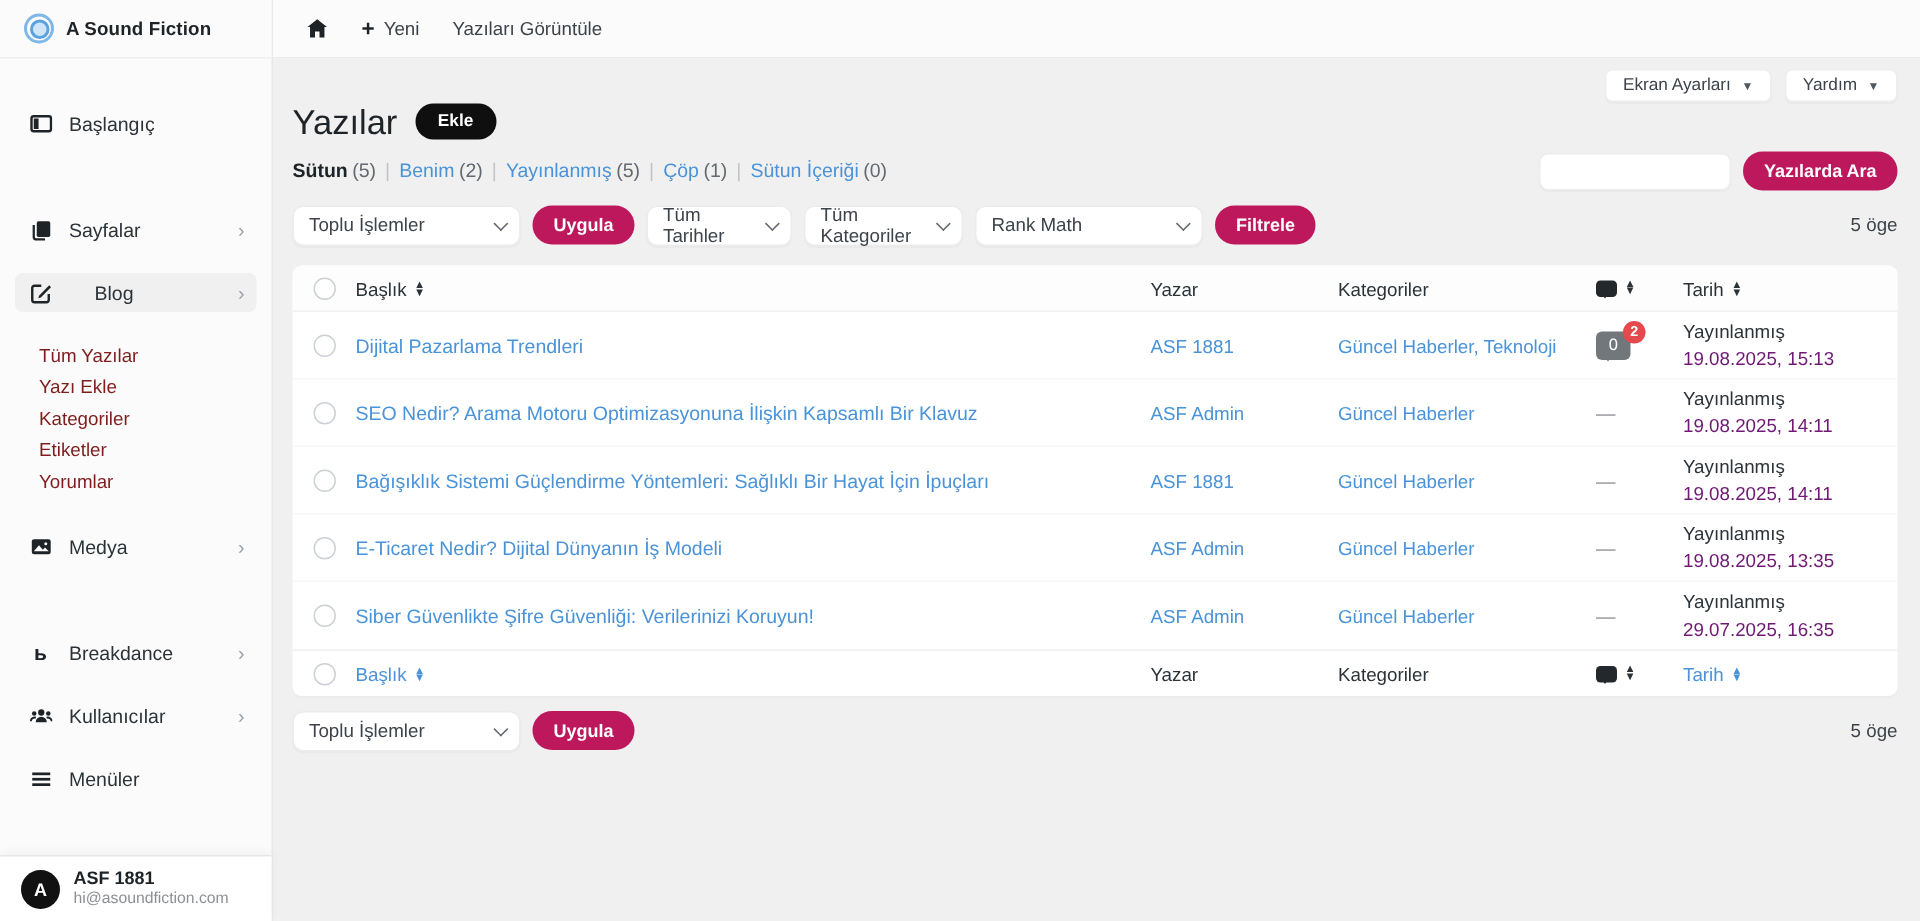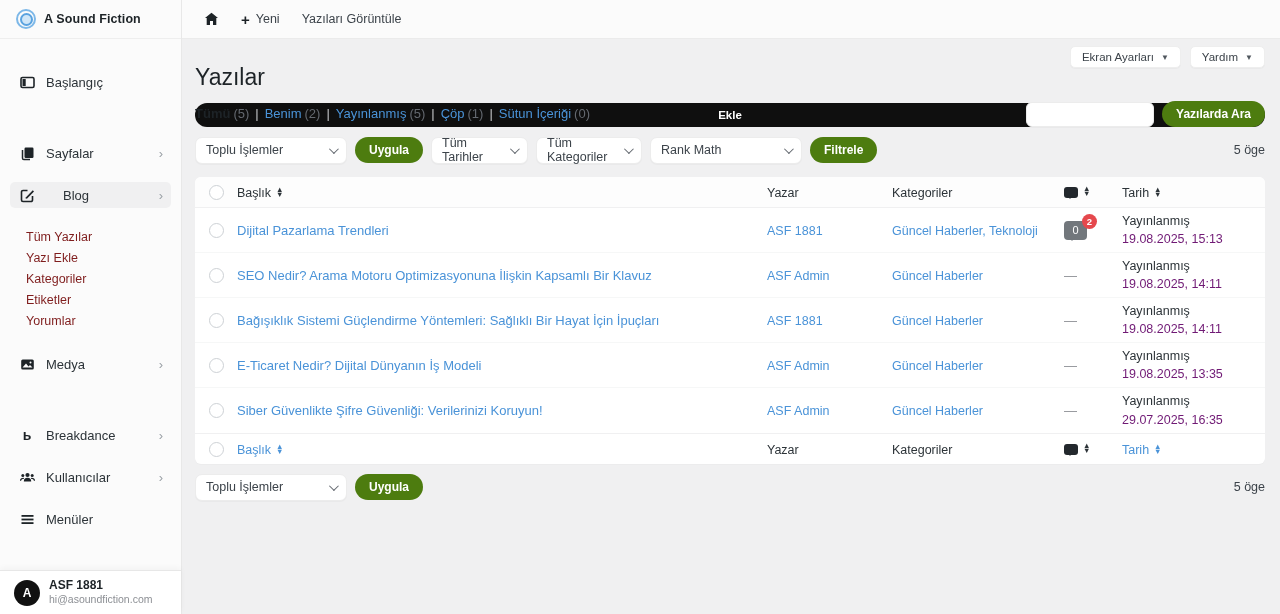--- a/index.html
+++ b/index.html
@@ -38,34 +38,34 @@
   .topbar .tb-item { display:flex; align-items:center; gap:6px; color:#3c434a; font-size:12.5px; cursor:pointer; padding:4px 6px; }
   .tb-plus { font-size:15px; font-weight:700; line-height:1; color:#1d2327; }
 
   
   .content { flex:1; padding:0 15px 0 13px; position:relative; overflow:hidden; }
 
   .util-row { display:flex; justify-content:flex-end; gap:9px; margin-top:7px; height:22px; }
   .util-btn { background:#ffffff; border:1px solid #eeeeee; border-radius:5px; box-shadow:0 1px 1px rgba(0,0,0,.03); display:flex; align-items:center; gap:7px; padding:0 11px; font-size:11.5px; color:#3c434a; cursor:pointer; }
   .util-btn .caret { font-size:8px; color:#50575e; }
 
-  .title-row { display:flex; gap:12px; margin-top:-4px; height:34px;flex-direction:column; }
+  .title-row { display:flex; align-items:center; gap:12px; margin-top:-4px; height:34px; }
   .page-title { font-size:23px; font-weight:400; color:#1d2327; }
   .add-btn { background:#0f0f0f; color:#ffffff; font-size:11.5px; font-weight:600; border:none; border-radius:15px; padding:6px 15px; cursor:pointer; }
 
   .views-row { display:flex; align-items:center; gap:6px; margin-top:8px; font-size:13px; flex-wrap:nowrap; }
   .view-link { cursor:pointer; white-space:nowrap; }
   .view-link .vl { color:#4a93d8; }
   .view-link.current .vl { color:#1d2327; font-weight:700; }
   .view-link .vc { color:#646970; margin-left:3px; }
   .views-sep { color:#c3c4c7; }
 
   .search-wrap { position:absolute; right:15px; top:62px; display:flex; align-items:center; gap:8px; }
   .search-input { width:128px; height:25px; background:#ffffff; border:1px solid #ececec; border-radius:6px; box-shadow:0 1px 1px rgba(0,0,0,.03); padding:0 8px; font-size:12.5px; color:#2c3338; outline:none; }
-  .btn-blue { background:#4d7c0f; color:#ffffff; border:none; border-radius:14px; height:26px; padding:0 14px; font-size:12px; font-weight:600; cursor:pointer; }
+  .btn-blue { background:#be185d; color:#ffffff; border:none; border-radius:14px; height:26px; padding:0 14px; font-size:12px; font-weight:600; cursor:pointer; }
 
   .controls-row { display:flex; align-items:center; gap:8px; margin-top:15px; height:28px; }
   .select { background:#ffffff; border:1px solid #ececec; border-radius:7px; box-shadow:0 1px 1px rgba(0,0,0,.03); height:27px; display:flex; align-items:center; justify-content:space-between; gap:8px; padding:0 10px; font-size:12.5px; color:#3c434a; cursor:pointer; }
   .select .sel-caret { width:7px; height:7px; border-right:1.6px solid #646970; border-bottom:1.6px solid #646970; transform:rotate(45deg) translateY(-2px); flex:none; }
   .w-bulk { width:152px; }
   .w-dates { width:97px; }
   .w-cats { width:106px; }
   .w-rank { width:152px; }
   .count-right { margin-left:auto; font-size:12.5px; color:#3c434a; }
 
@@ -277,21 +277,21 @@
           <span class="caret">▼</span>
         </span>
       </div>
 
       <div class="title-row">
         <h1 class="page-title">Yazılar</h1>
         <button class="add-btn">Ekle</button>
       </div>
 
       <div class="views-row">
-        <span class="view-link current"><span class="vl">Tümü</span><span class="vc">(5)</span></span>
+        <span class="view-link current"><span class="vl">Sütun</span><span class="vc">(5)</span></span>
         <span class="views-sep">|</span>
         <span class="view-link"><span class="vl">Benim</span><span class="vc">(2)</span></span>
         <span class="views-sep">|</span>
         <span class="view-link"><span class="vl">Yayınlanmış</span><span class="vc">(5)</span></span>
         <span class="views-sep">|</span>
         <span class="view-link"><span class="vl">Çöp</span><span class="vc">(1)</span></span>
         <span class="views-sep">|</span>
         <span class="view-link"><span class="vl">Sütun İçeriği</span><span class="vc">(0)</span></span>
       </div>
 

